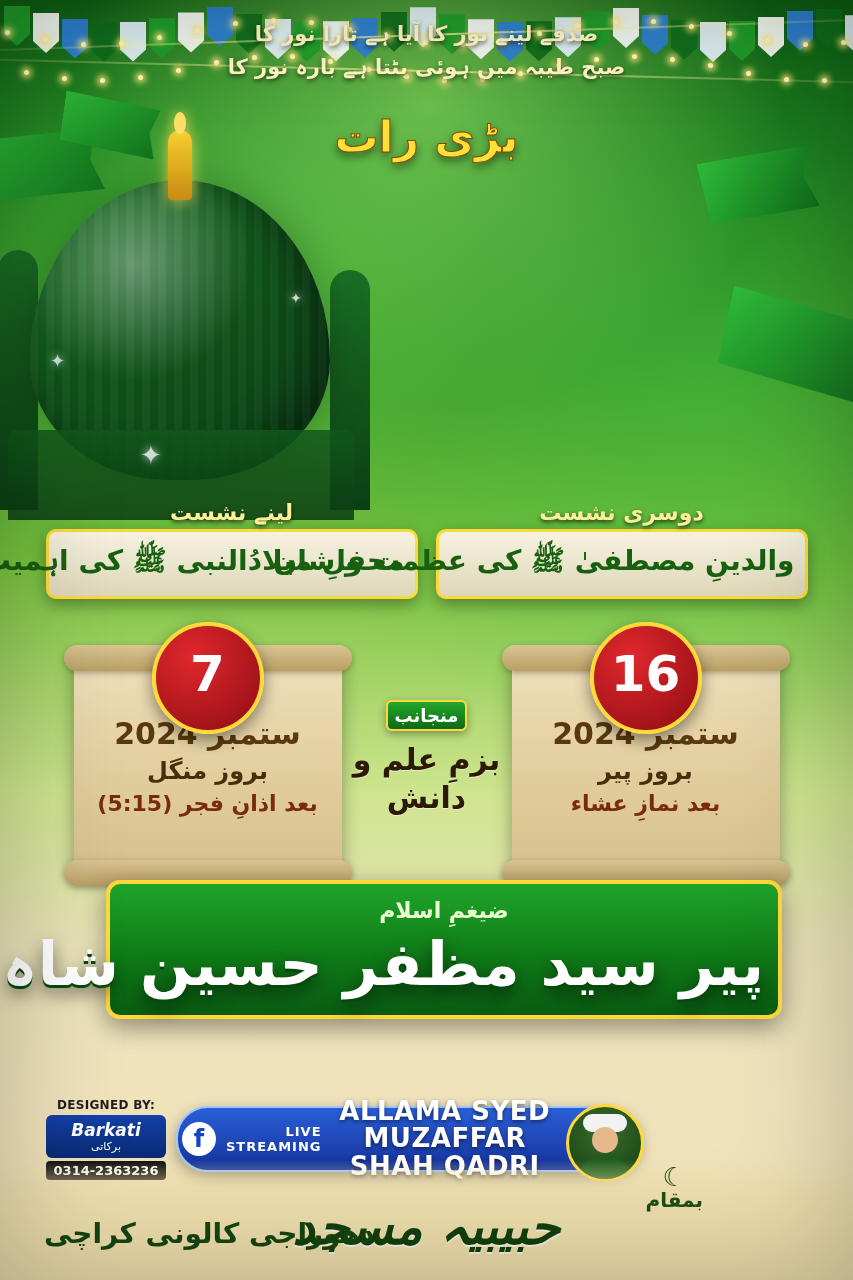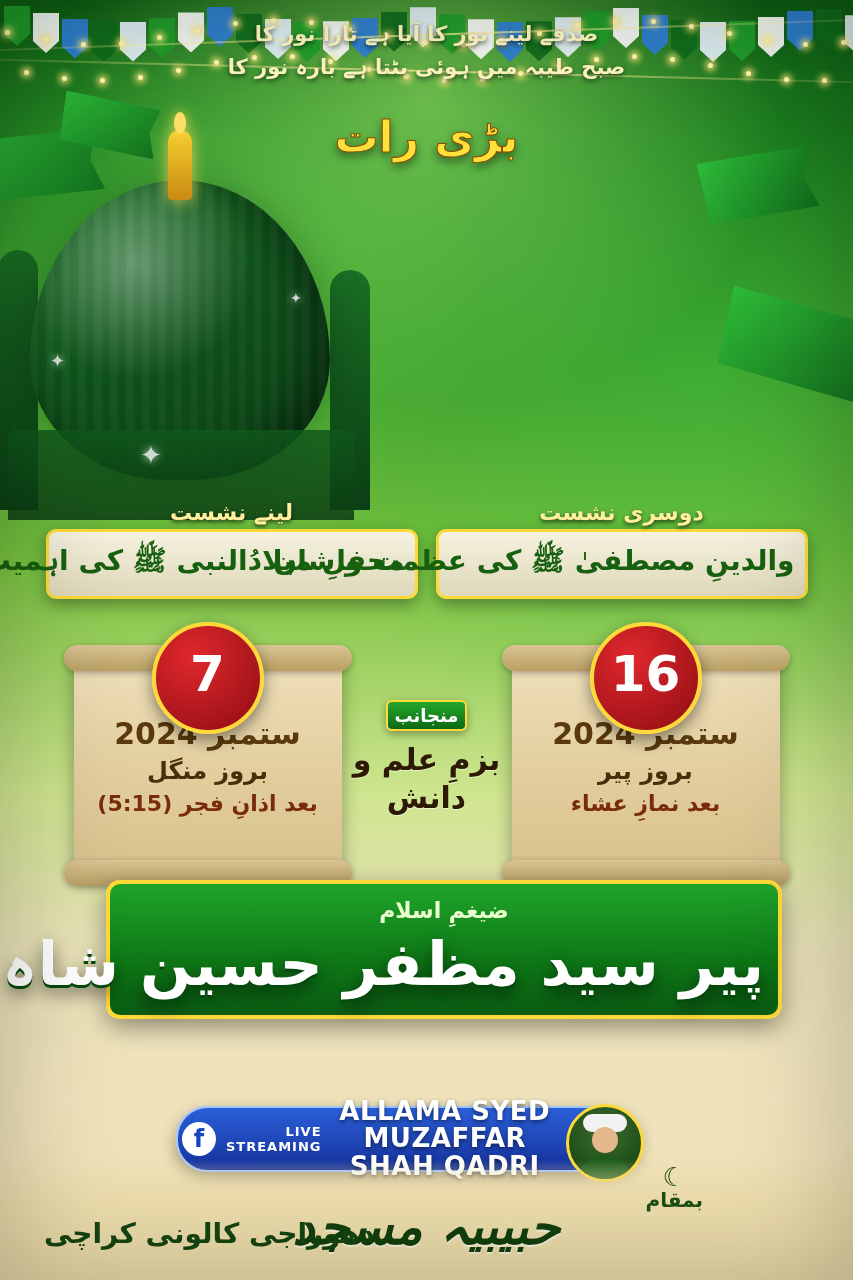--- a/index.html
+++ b/index.html
@@ -418,20 +418,28 @@
       </div>
     </div>
 
   </div>
 
   <div class="speaker">
     <div class="speaker-mid">ضیغمِ اسلام</div>
     <div class="speaker-name">پیر سید مظفر حسین شاہ قادری</div>
   </div>
 
+  <div class="designer">
+    <div class="dlabel">DESIGNED BY:</div>
+    <div class="dbox">
+      <div class="dname">Barkati</div>
+      <div class="durdu">برکاتی</div>
+    </div>
+    <div class="dphone">0314-2363236</div>
+  </div>
 
   <div class="livebar">
     <div class="avatar">
       <div class="turban"></div>
       <div class="face"></div>
       <div class="robe"></div>
     </div>
     <div class="live-names">
       <div>ALLAMA SYED</div>
       <div>MUZAFFAR SHAH QADRI</div>

